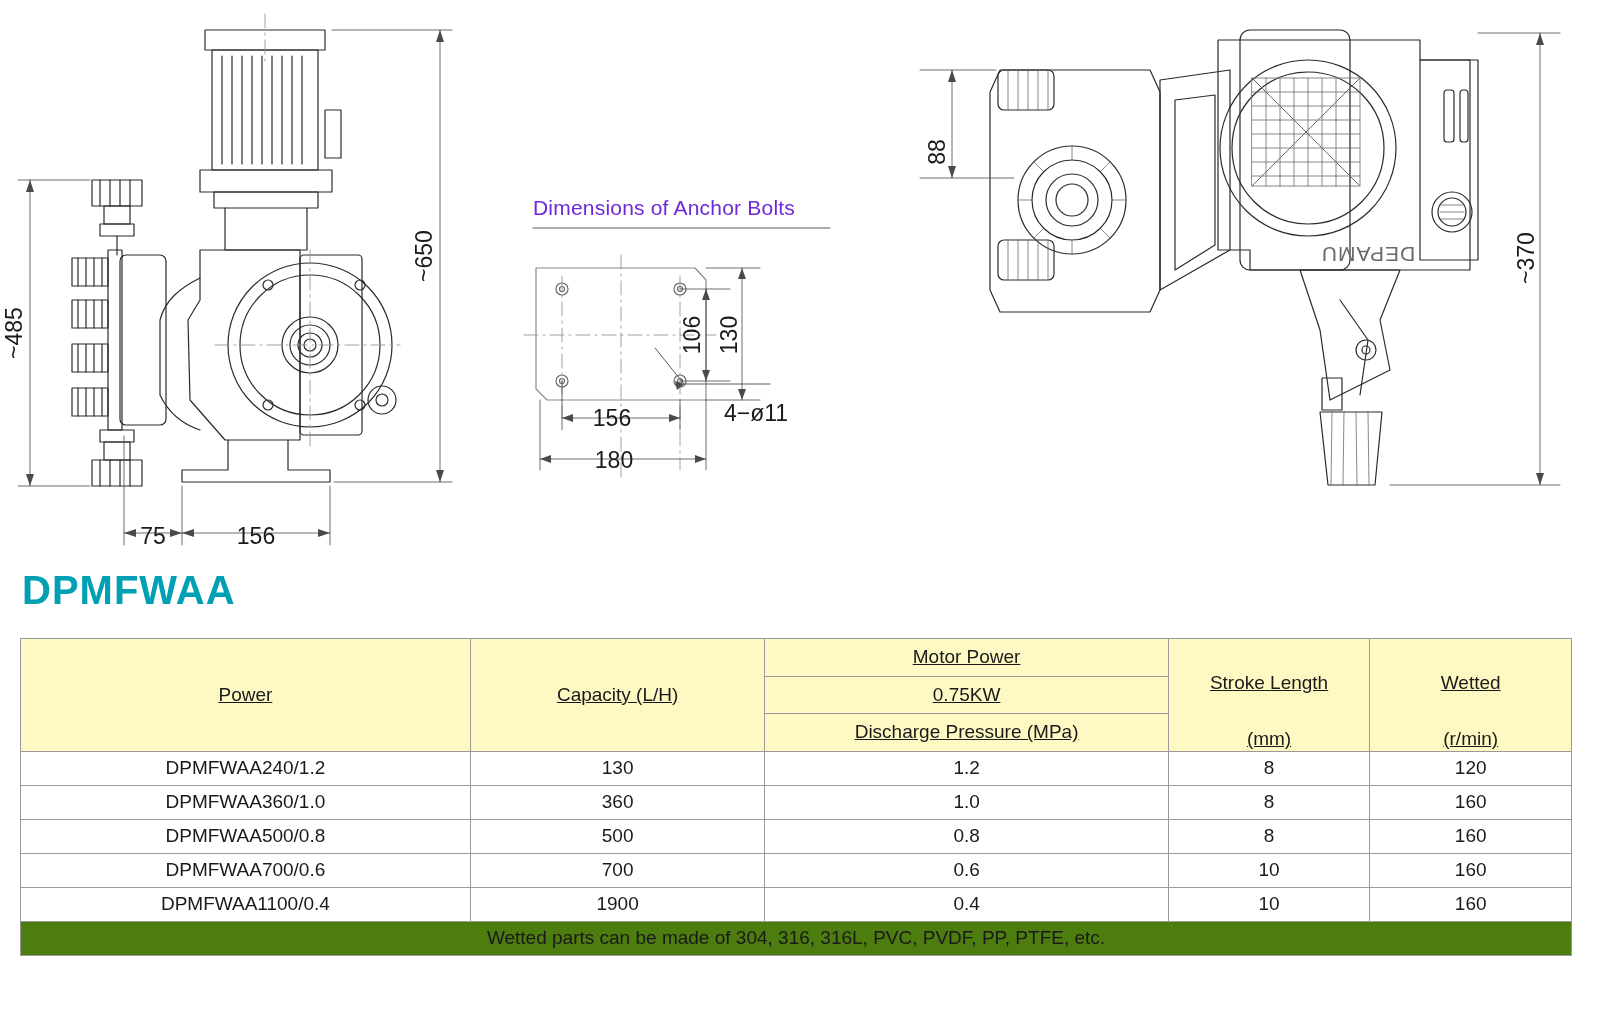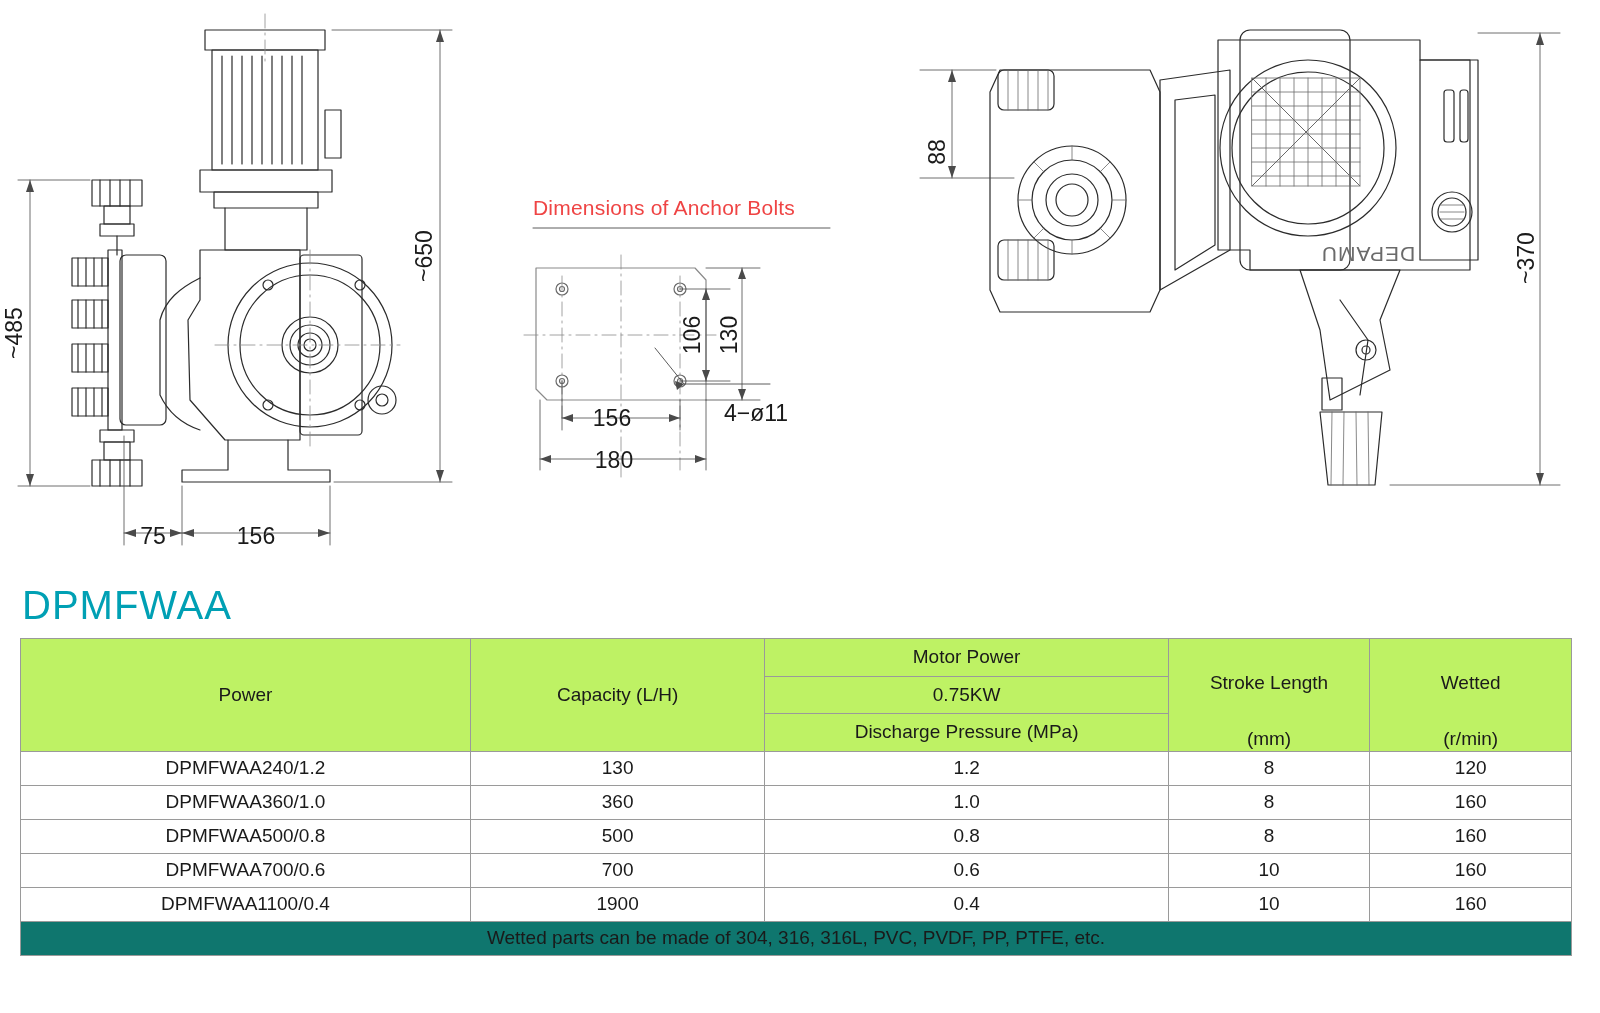--- a/index.html
+++ b/index.html
@@ -28,32 +28,32 @@
     width: 1600px;
     height: 575px;
   }
   .dwg-svg { position: absolute; left: 0; top: 0; }
 
   .anchor-title {
     position: absolute;
     left: 533px;
     top: 196px;
     font-size: 21px;
-    color: #ef4444;
+    color: #6d28d9;
     letter-spacing: .2px;
     white-space: nowrap;
   }
 
   
   .model-heading {
     position: absolute;
     left: 22px;
-    top: 583px;
+    top: 568px;
     font-size: 40px;
-    font-weight: normal;
+    font-weight: bold;
     color: #00a0b4;
     letter-spacing: 1px;
   }
 
   
   .table-wrap {
     position: absolute;
     left: 20px;
     top: 638px;
     width: 1552px;
@@ -67,35 +67,36 @@
   table.spec th, table.spec td {
     border: 1px solid #9a9a9a;
     text-align: center;
     color: #1a1a1a;
     font-weight: normal;
     padding: 0;
     height: 33px;
     line-height: 1.15;
   }
   table.spec th {
-    background: #bef264;
+    background: #fef9c3;
+    text-decoration: underline;
   }
   .th-model { width: 29%; }
   .th-cap { width: 19%; }
   .th-power { width: 26%; }
   .th-stroke-len { width: 13%; }
   .th-strokes { width: 13%; }
   .cell-tall { height: 110px; }
   .cell-sub { height: 36px; }
   .note-row td {
     text-align: left;
     padding-left: 60px;
     height: 40px;
     font-size: 19px;
-    background: #0f766e;
+    background: #4d7c0f;
   }
   .two-line { display: block; line-height: 1.25; margin-top: 32px; }
 </style>
 </head>
 <body>
 
 <div class="page">
 
   <div class="drawings">
 

